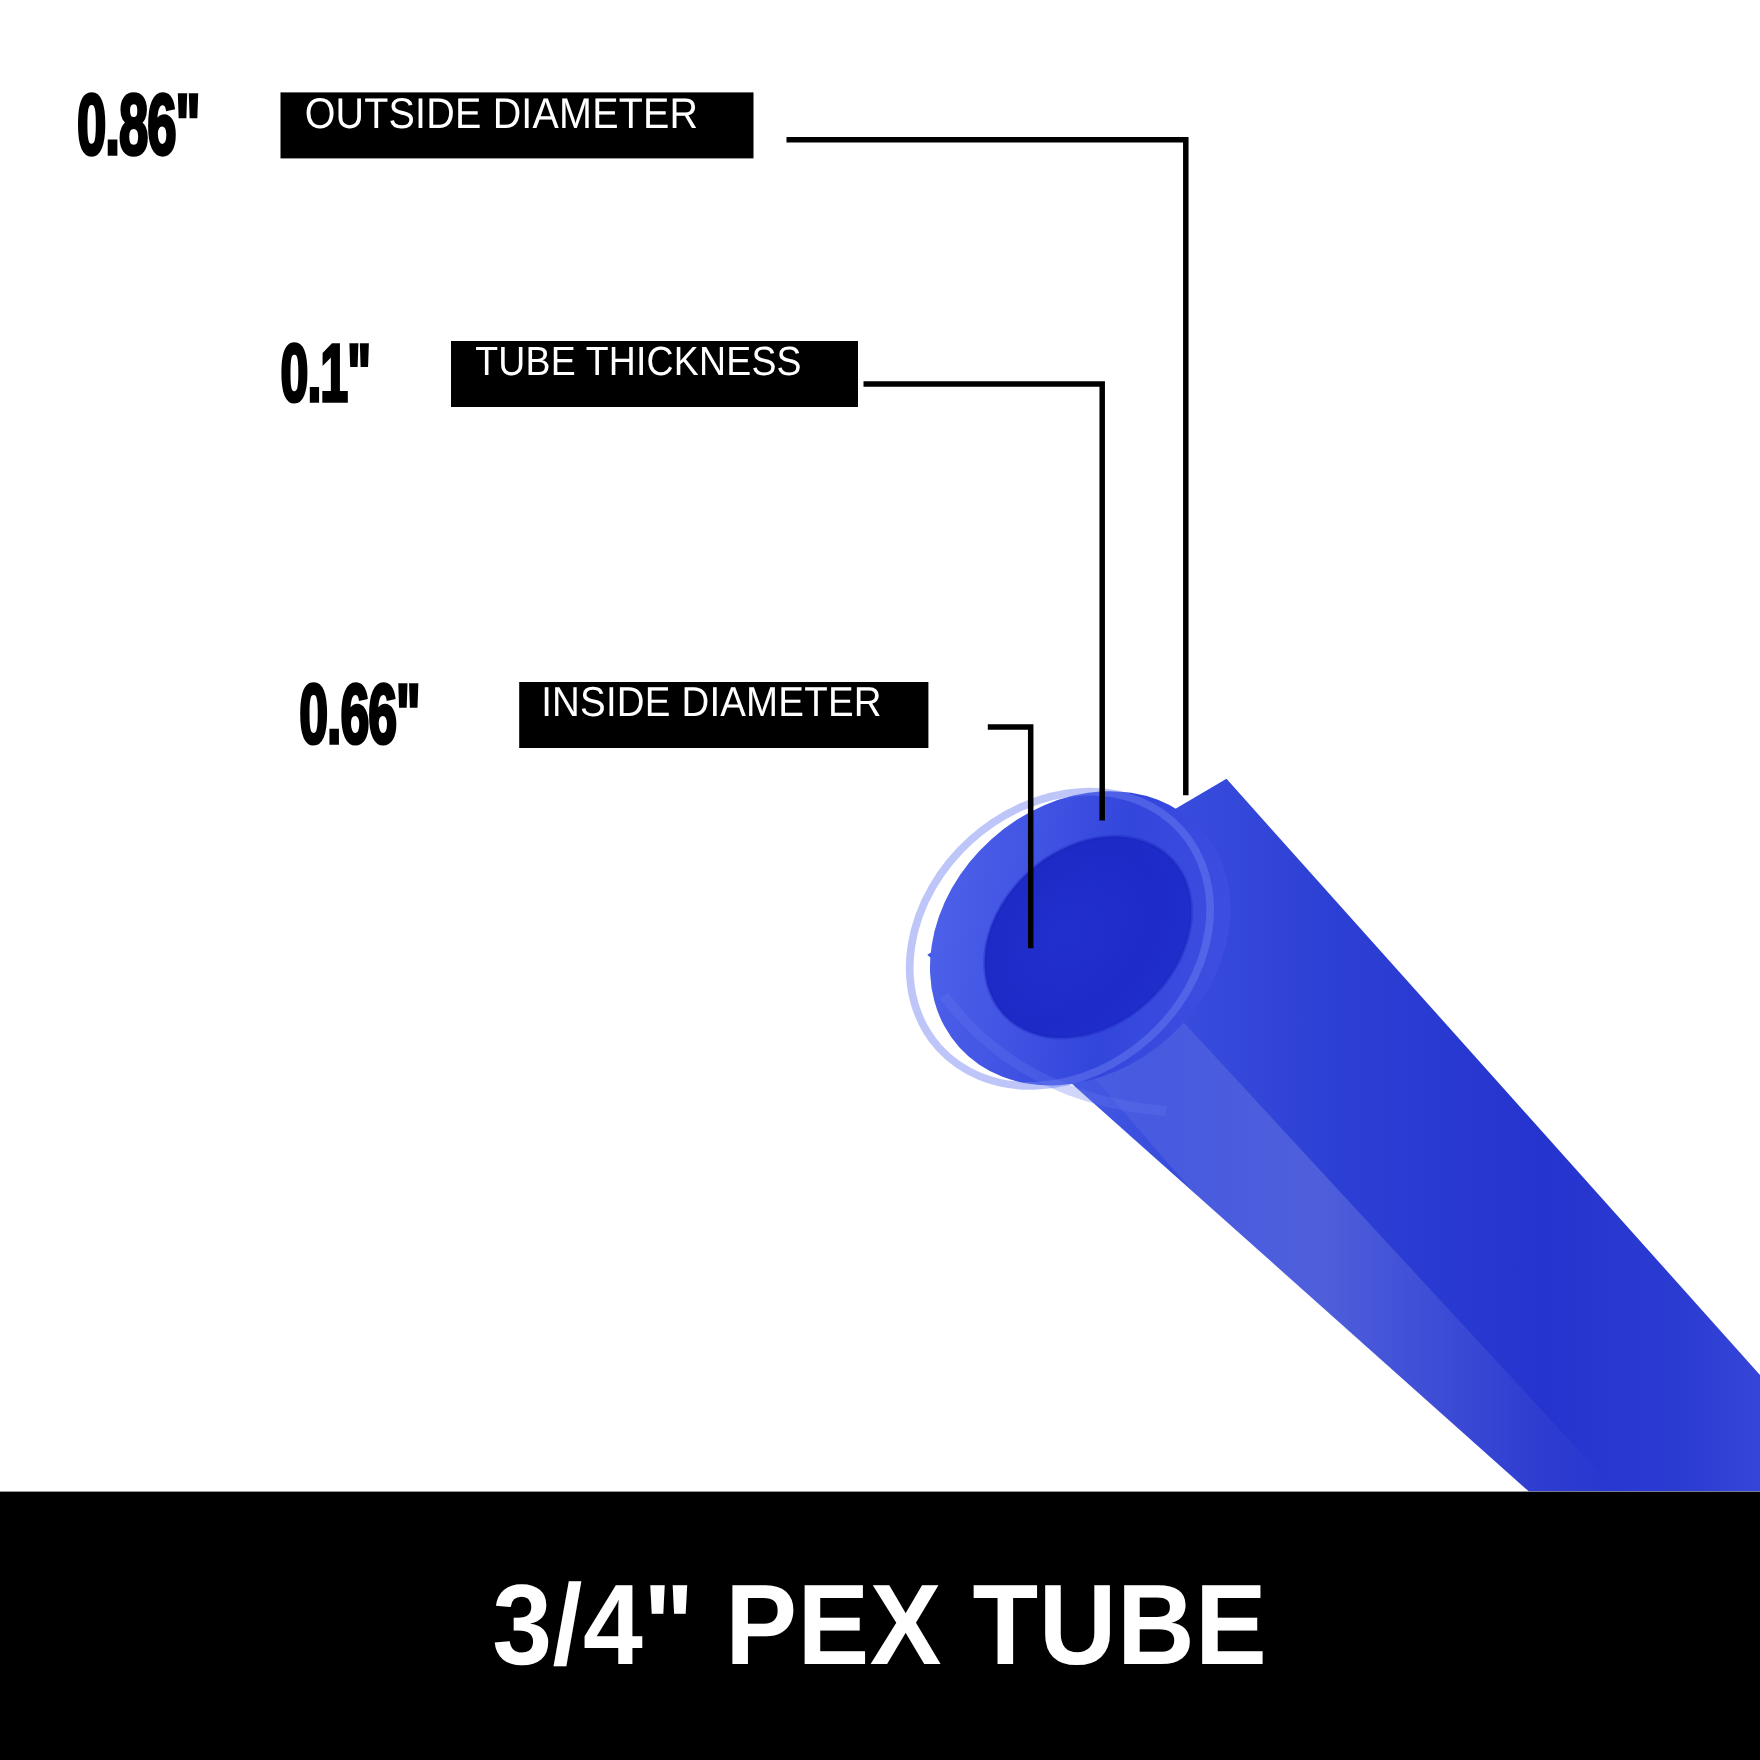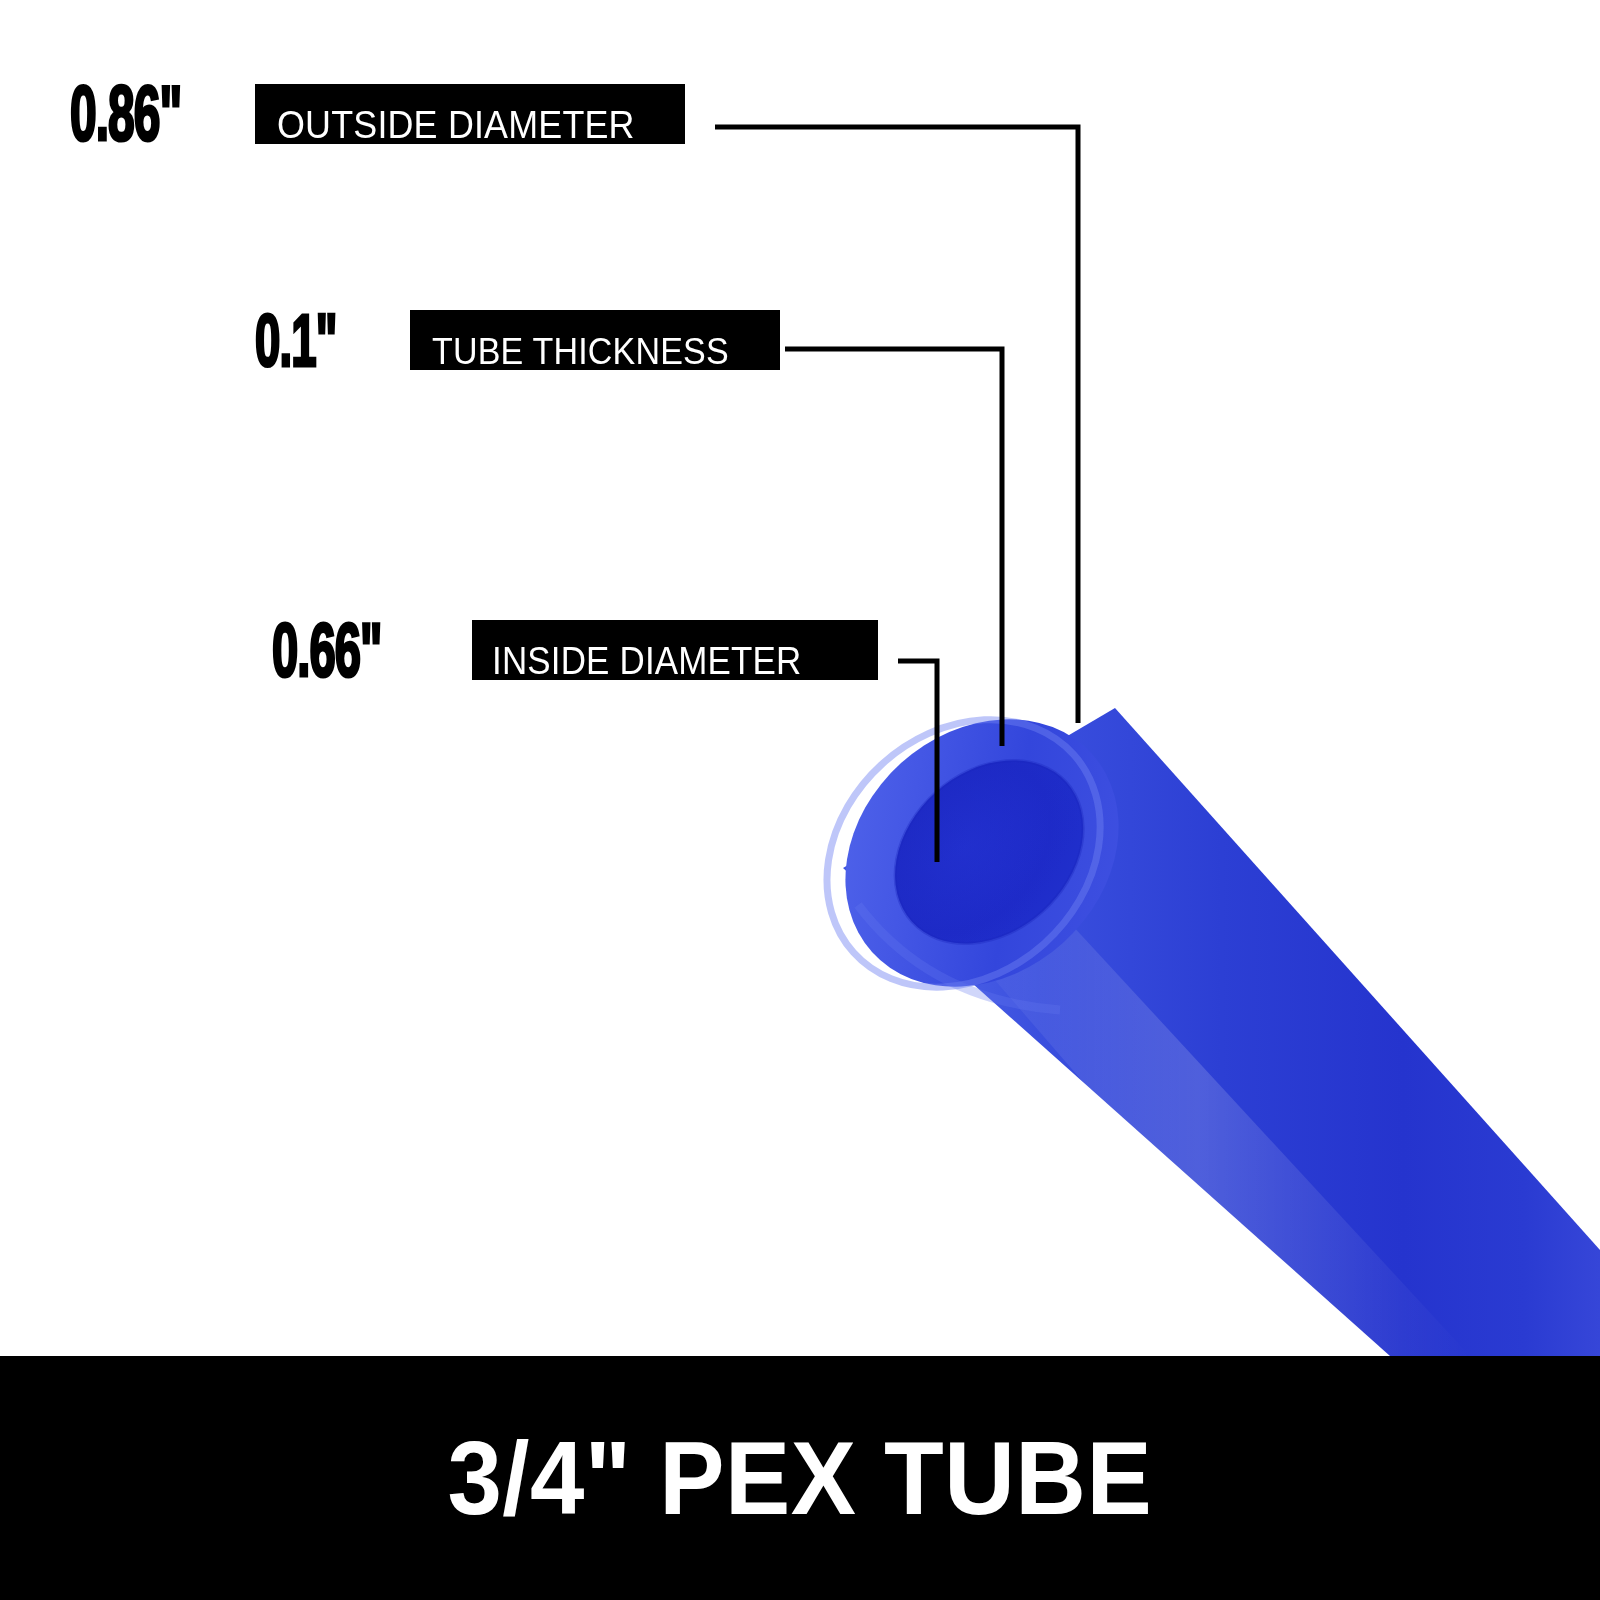--- a/index.html
+++ b/index.html
@@ -42,21 +42,21 @@
     transform-origin: left center;
     -webkit-text-stroke: 2.5px #000000;
   }
   .callout-chip {
     background: #000000;
     color: #ffffff;
     font-family: "Liberation Sans", sans-serif;
     font-weight: 400;
     line-height: 1;
     display: flex;
-    align-items: flex-end;
+    align-items: flex-start;
     justify-content: flex-start;
     letter-spacing: 0.005em;
   }
   .chip-text {
     display: inline-block;
     transform: scaleX(0.92);
     transform-origin: left center;
   }
 
   
@@ -72,21 +72,21 @@
   #callout-tube-thickness .callout-value { font-size: 57px; width: 155px; }
   #callout-tube-thickness .callout-chip {
     width: 370px; height: 60px; padding-left: 22px; box-sizing: border-box;
     font-size: 37px;
   }
 
   
   #callout-inside-diameter { left: 272px; top: 620px; }
   #callout-inside-diameter .callout-value { font-size: 59px; width: 200px; }
   #callout-inside-diameter .callout-chip {
-    width: 406px; height: 60px; padding-left: 20px; box-sizing: border-box;
+    width: 372px; height: 60px; padding-left: 20px; box-sizing: border-box;
     font-size: 38px;
   }
 
   
   #bottom-banner {
     position: absolute;
     left: 0;
     top: 1356px;
     width: 1600px;
     height: 244px;

